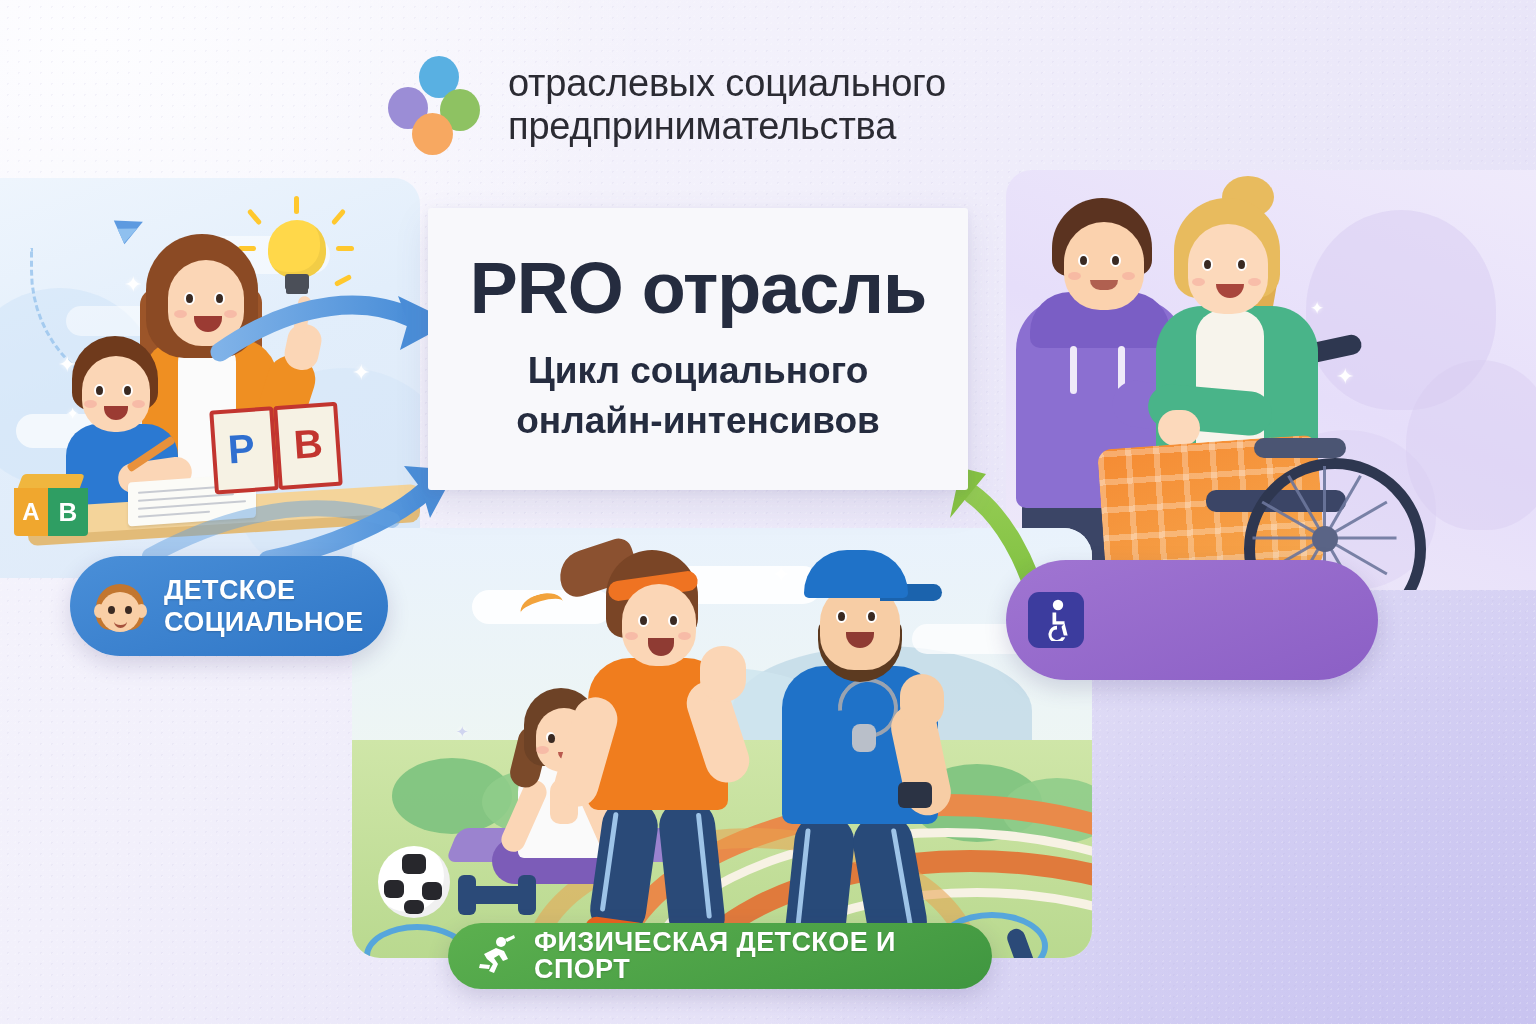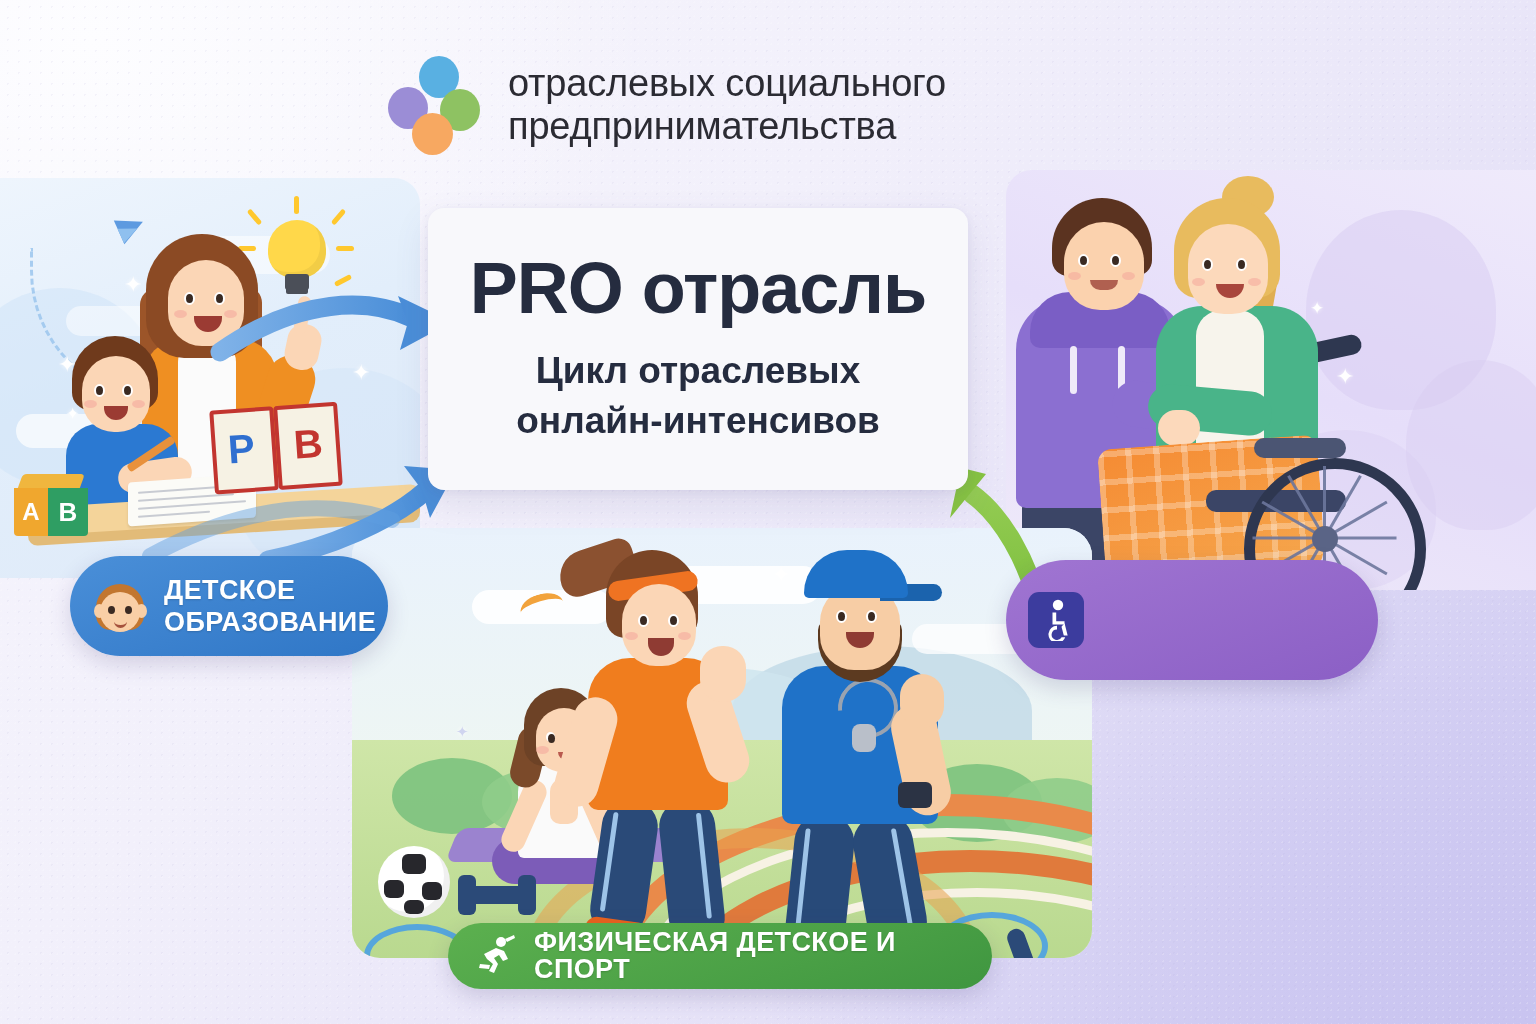--- a/index.html
+++ b/index.html
@@ -34,21 +34,21 @@
   .bm-green {left:52px;top:33px;width:40px;height:42px;background:#8ec262;}
   .bm-orange{left:24px;top:57px;width:41px;height:42px;background:#f7a861;}
   .brand-text{
     font-size:38px;line-height:1.14;color:#2b2b33;font-weight:400;letter-spacing:-.2px;
     white-space:pre-line;
   }
 
   
   .card{
     position:absolute;left:428px;top:208px;width:540px;height:282px;
-    background:#f8f8fb;border-radius:16px;z-index:28;
+    background:#f8f8fb;border-radius:3px;z-index:28;
     box-shadow:0 14px 34px rgba(90,85,140,.13), 0 2px 8px rgba(90,85,140,.08);
     display:flex;flex-direction:column;align-items:center;justify-content:center;
   }
   .card-title{
     font-size:72px;font-weight:bold;color:#252c3f;letter-spacing:-1px;
     margin:0 0 22px 0;line-height:1;
   }
   .card-sub{
     font-size:37px;font-weight:bold;color:#252c3f;line-height:1.35;text-align:center;
     white-space:pre-line;margin:0;
@@ -520,38 +520,38 @@
       <span class="bm-purple"></span>
       <span class="bm-green"></span>
       <span class="bm-orange"></span>
     </div>
     <div class="brand-text">отраслевых социального
 предпринимательства</div>
   </div>
 
   <div class="card">
     <div class="card-title">PRO отрасль</div>
-    <div class="card-sub">Цикл отраслевых
+    <div class="card-sub">Цикл социального
 онлайн-интенсивов</div>
   </div>
 
   <div class="badge badge-edu">
     <div class="badge-icon">
       <div class="face-ico">
         <div style="position:absolute;left:4px;top:6px;width:48px;height:46px;background:#c2762f;border-radius:26px 26px 16px 16px;"></div>
         <div style="position:absolute;left:8px;top:14px;width:40px;height:40px;background:#f9cfa6;border-radius:50%;"></div>
         <div style="position:absolute;left:2px;top:26px;width:11px;height:14px;background:#f9cfa6;border-radius:50%;"></div>
         <div style="position:absolute;left:44px;top:26px;width:11px;height:14px;background:#f9cfa6;border-radius:50%;"></div>
         <div style="position:absolute;left:16px;top:28px;width:7px;height:8px;background:#3a2a22;border-radius:50%;"></div>
         <div style="position:absolute;left:33px;top:28px;width:7px;height:8px;background:#3a2a22;border-radius:50%;"></div>
         <div style="position:absolute;left:22px;top:40px;width:13px;height:7px;border-bottom:3px solid #a5513c;border-radius:0 0 12px 12px;"></div>
       </div>
     </div>
     <div class="badge-label">ДЕТСКОЕ
-ОБРАЗОВАНИЕ</div>
+СОЦИАЛЬНОЕ</div>
   </div>
 
   <div class="badge badge-soc">
     <div class="badge-icon">
       <div class="wc-box">
         <svg width="40" height="42" viewBox="0 0 40 42" fill="#ffffff" aria-hidden="true">
           <circle cx="22" cy="6" r="5.2"></circle>
           <path d="M16.5 13.5 L16.5 25.5 L28.5 25.5 L28.5 22.2 L20.2 22.2 L20.2 13.5 Z"></path>
           <path d="M28.6 24.2 L31.6 36.4 L27.8 36.4 L25.5 27.8 Z"></path>
           <path d="M21 26.8 a8.6 8.6 0 1 0 8.2 11.4 l-3.6 0 A5.3 5.3 0 1 1 21 30.4 Z"></path>

